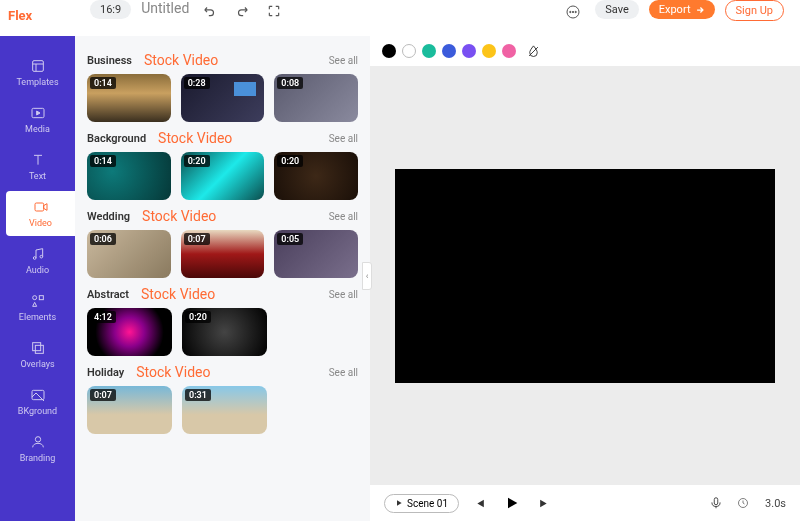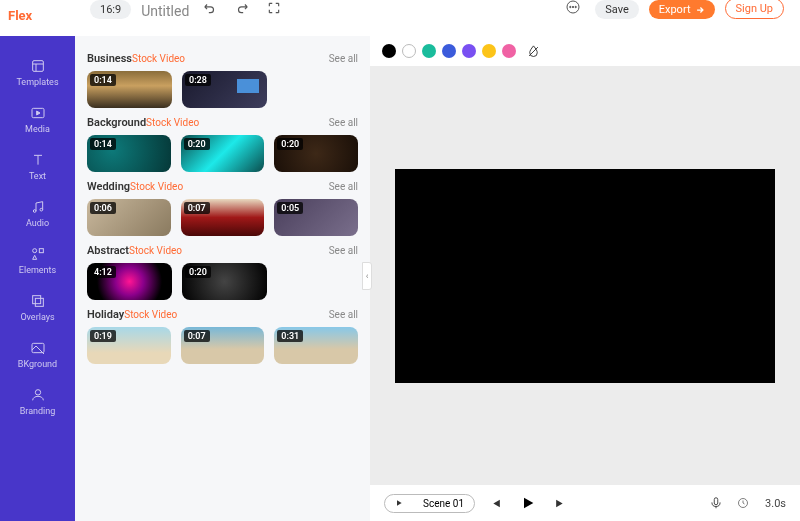--- a/index.html
+++ b/index.html
@@ -1,49 +1,49 @@
 <!DOCTYPE html>
 <html><head>
 <meta charset="utf-8">
 <style>
 *{box-sizing:border-box;margin:0;padding:0;font-family:-apple-system,BlinkMacSystemFont,"Segoe UI",Roboto,sans-serif}
 body{width:800px;height:521px;overflow:hidden;display:flex;flex-direction:column;background:#fff}
-.topbar{height:36px;display:flex;align-items:flex-end;padding:16px 16px;gap:10px;border-bottom:1px solid transparent}
+.topbar{height:36px;display:flex;align-items:flex-start;padding:0 16px;gap:10px;border-bottom:1px solid transparent}
 .logo{position:absolute;left:8px;top:8px;width:60px;font-weight:700;font-size:13px;color:#fff;z-index:10}
 .logo span{color:#ff6b35}
 .pill{background:#eef0f2;border-radius:12px;padding:3px 10px;font-size:11px;color:#333;border:none;cursor:pointer}
 .pill.outlined{background:#fff;border:1px solid #ff6b35;color:#ff6b35}
 .pill.orange{background:#ff7a2e;color:#fff;display:flex;align-items:center;gap:4px}
 .topbar .spacer{flex:1}
 .iconbtn{background:none;border:none;cursor:pointer;padding:4px;color:#555;font-size:13px;display:flex;align-items:center}
 .main{flex:1;display:flex;min-height:0}
 .sidebar{width:75px;background:#4836c9;display:flex;flex-direction:column;padding-top:14px;gap:2px}
 .navitem{display:flex;flex-direction:column;align-items:center;gap:3px;padding:8px 0;color:#cfc9f0;font-size:9px;cursor:pointer}
 .navitem.active{background:#fff;color:#ff6b35;border-radius:4px 0 0 4px;margin-left:6px}
 .navitem svg{width:16px;height:16px}
 .panel{width:295px;background:#f6f7f9;display:flex;flex-direction:column;padding:10px 12px;overflow-y:auto}
 .searchwrap{background:#fff;border-radius:18px;display:flex;align-items:center;padding:6px 12px;margin-bottom:10px}
 .searchwrap input{border:none;outline:none;flex:1;font-size:11px;color:#333;margin-left:8px}
 .searchwrap input::placeholder{color:#aaa}
-.cathead{display:flex;align-items:center;gap:0;margin:6px 0 6px}
+.cathead{display:flex;align-items:center;gap:12px;margin:6px 0 6px}
 .cathead .title{font-size:11px;font-weight:600;color:#333}
-.cathead .tag{font-size:10px;color:#ff6b35}
+.cathead .tag{font-size:14px;color:#ff6b35}
 .cathead .seeall{margin-left:auto;font-size:10px;color:#888;cursor:pointer}
 .row{display:flex;gap:10px;margin-bottom:8px}
-.thumb{position:relative;width:85px;height:37px;border-radius:8px;overflow:hidden;cursor:pointer;background:#333}
+.thumb{position:relative;width:85px;height:48px;border-radius:8px;overflow:hidden;cursor:pointer;background:#333}
 .dur{position:absolute;top:3px;left:3px;background:rgba(0,0,0,.75);color:#fff;font-size:9px;padding:1px 4px;border-radius:2px;font-weight:600}
 .canvas{flex:1;background:#ececec;display:flex;flex-direction:column;position:relative}
 .swatches{height:30px;display:flex;align-items:center;gap:6px;padding:0 12px;background:#fff}
 .sw{width:14px;height:14px;border-radius:50%;cursor:pointer}
 .sw.outline{border:1px solid #bbb;background:#fff}
 .preview{flex:1;display:flex;align-items:center;justify-content:center;position:relative}
 .video{width:380px;height:214px;background:#000}
 .collapse{position:absolute;left:-8px;top:50%;transform:translateY(-50%);width:10px;height:28px;background:#fff;border:1px solid #ddd;border-radius:0 3px 3px 0;display:flex;align-items:center;justify-content:center;cursor:pointer;font-size:9px;color:#888}
 .controls{height:36px;background:#fff;display:flex;align-items:center;gap:10px;padding:0 14px;font-size:11px;color:#444}
-.scenebtn{border:1px solid #bbb;border-radius:12px;padding:3px 10px;font-size:10px;display:flex;align-items:center;gap:20px;cursor:pointer;background:#fff}
+.scenebtn{border:1px solid #bbb;border-radius:12px;padding:3px 10px;font-size:10px;display:flex;align-items:center;gap:4px;cursor:pointer;background:#fff}
 .controls .spacer{flex:1}
 .t-business{background:linear-gradient(180deg,#8a6d3b 0%,#c9a060 40%,#3a2f1f 100%)}
 .t-business2{background:linear-gradient(135deg,#1a1a2e,#3d3d5c);position:relative}
 .t-business2:after{content:"";position:absolute;right:8px;top:8px;width:22px;height:14px;background:#4a90d9}
 .t-business3{background:linear-gradient(135deg,#5a5a6e,#8a8a9e)}
 .t-bg1{background:radial-gradient(circle at 30% 40%,#0d7a7a,#053838)}
 .t-bg2{background:linear-gradient(135deg,#0a4d4d,#1de9e9,#0a4d4d)}
 .t-bg3{background:radial-gradient(circle,#3d2817,#1a0f08)}
 .t-wed1{background:linear-gradient(135deg,#c9b89d,#8a7a5f)}
 .t-wed2{background:linear-gradient(180deg,#e8d9c0 0%,#a01818 50%,#4a0808 100%)}
@@ -116,20 +116,27 @@
           <path d="M10 9l5 3-5 3z" fill="currentColor"></path>
         </svg>
         <span>Media</span>
       </div>
     <div class="navitem">
         <svg viewBox="0 0 24 24" fill="none" stroke="currentColor" stroke-width="1.5">
           <path d="M6 5h12M12 5v14"></path>
         </svg>
         <span>Text</span>
       </div>
+    <div class="navitem active">
+        <svg viewBox="0 0 24 24" fill="none" stroke="currentColor" stroke-width="1.5">
+          <rect x="3" y="6" width="13" height="12" rx="2"></rect>
+          <path d="M16 10l5-3v10l-5-3z"></path>
+        </svg>
+        <span>Video</span>
+      </div>
     <div class="navitem">
         <svg viewBox="0 0 24 24" fill="none" stroke="currentColor" stroke-width="1.5">
           <path d="M9 18V6l10-2v12"></path>
           <circle cx="7" cy="18" r="2"></circle>
           <circle cx="17" cy="16" r="2"></circle>
         </svg>
         <span>Audio</span>
       </div>
     <div class="navitem">
         <svg viewBox="0 0 24 24" fill="none" stroke="currentColor" stroke-width="1.5">
@@ -170,20 +177,23 @@
           <span class="tag">Stock Video</span>
           <span class="seeall">See all</span>
         </div>
         <div class="row">
           <div class="thumb t-business">
             <span class="dur">0:14</span>
           </div>
           <div class="thumb t-business2">
             <span class="dur">0:28</span>
           </div>
+          <div class="thumb t-business3">
+            <span class="dur">0:08</span>
+          </div>
         </div>
         <div class="cathead">
           <span class="title">Background</span>
           <span class="tag">Stock Video</span>
           <span class="seeall">See all</span>
         </div>
         <div class="row">
           <div class="thumb t-bg1">
             <span class="dur">0:14</span>
           </div>
@@ -222,23 +232,20 @@
           <div class="thumb t-abs3">
             <span class="dur">0:20</span>
           </div>
         </div>
         <div class="cathead">
           <span class="title">Holiday</span>
           <span class="tag">Stock Video</span>
           <span class="seeall">See all</span>
         </div>
         <div class="row">
-          <div class="thumb t-hol1">
-            <span class="dur">0:19</span>
-          </div>
           <div class="thumb t-hol2">
             <span class="dur">0:07</span>
           </div>
           <div class="thumb t-hol3">
             <span class="dur">0:31</span>
           </div>
         </div>
       </div>
   </div>
 

